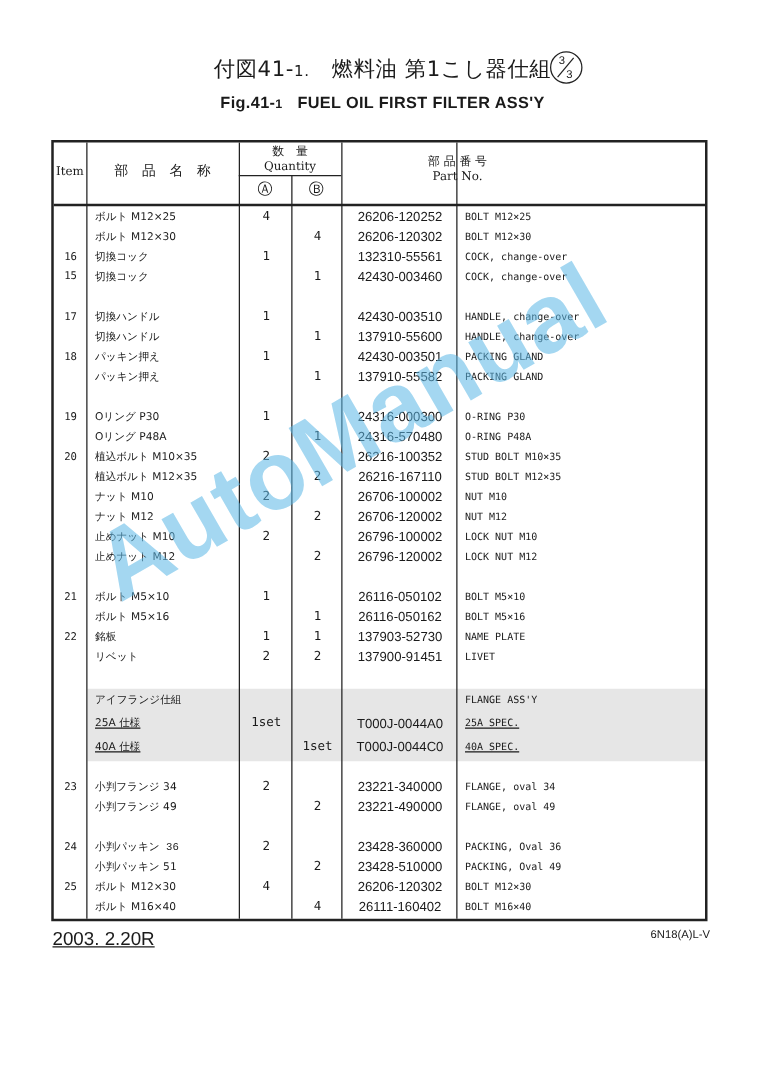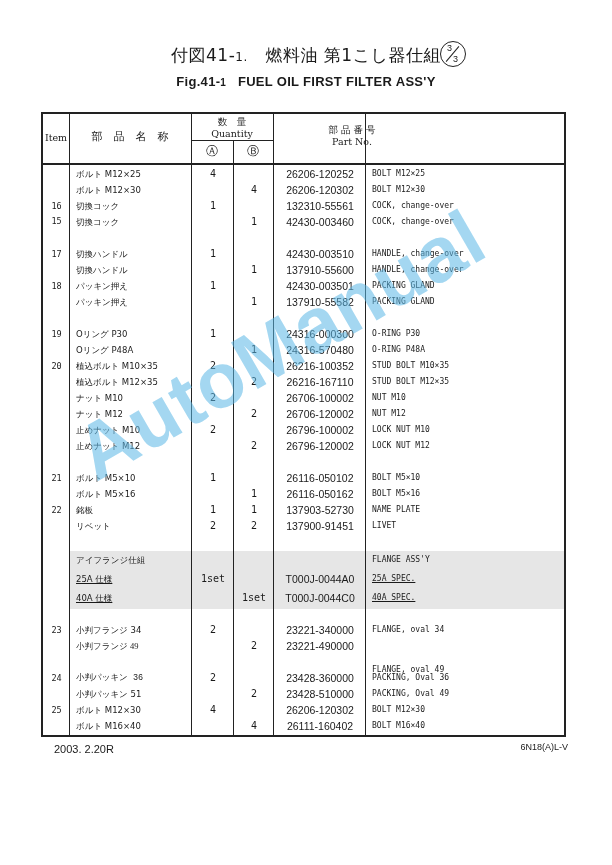--- a/index.html
+++ b/index.html
@@ -23,21 +23,21 @@
   .rows { position: absolute; left: 0; top: 0; }
   .cell { position: absolute; font-size: 8.5px; white-space: nowrap; line-height: 12px; }
   .c-item { left: 0; width: 27px; text-align: center; font-family: "DejaVu Sans Mono", monospace; font-size: 8.5px; }
   .c-name { left: 33px; font-family: "DejaVu Sans", sans-serif; font-size: 8.5px; }
   .c-qa { left: 149px; width: 42px; text-align: center; font-family: "DejaVu Sans Mono", monospace; font-size: 10px; }
   .c-qb { left: 191px; width: 40px; text-align: center; font-family: "DejaVu Sans Mono", monospace; font-size: 10px; }
   .c-pno { left: 231px; width: 92px; text-align: center; font-family: "Liberation Sans", sans-serif; font-size: 10.5px; }
   .c-pname { left: 329px; font-family: "DejaVu Sans Mono", monospace; font-size: 8px; }
   .u { text-decoration: underline; }
 
-  .foot-left { position: absolute; left: 54px; top: 743px; font-family: "Liberation Sans", sans-serif; font-size: 11px; }
+  .foot-left { position: absolute; left: 42px; top: 743px; font-family: "Liberation Sans", sans-serif; font-size: 15px; text-decoration: underline; }
   .foot-right { position: absolute; right: 44px; top: 742px; font-family: "Liberation Sans", sans-serif; font-size: 9px; }
 
   .watermark { position: absolute; left: 60px; top: 420px; font-family: "Liberation Sans", sans-serif; font-weight: bold; font-size: 78px; color: #5ab7e6; opacity: 0.55; transform: rotate(-30deg); transform-origin: left top; pointer-events: none; letter-spacing: 1px; }
 </style>
 </head>
 <body>
 
 <div class="title-jp">
   <span class="fignum"><span>付図41-</span><small>1.</small></span>&nbsp;&nbsp;&nbsp;<span>燃料油 第1こし器仕組</span>
 </div>
@@ -63,21 +63,21 @@
   <div style="position:absolute; left:148px; width:82px; top:26px; height:1px; background:#222;"></div>
 
   <div class="hdr" style="left:0; width:26px; top:18px;">Item</div>
   <div class="hdr" style="left:26px; width:122px; top:17px; font-family:'DejaVu Sans',sans-serif; font-size:11px;">部　品　名　称</div>
   <div class="hdr" style="left:148px; width:82px; top:2px;">
     <div style="font-family:'DejaVu Sans',sans-serif;">数　量</div>
     <div>Quantity</div>
   </div>
   <div class="hdr" style="left:148px; width:42px; top:31px; font-size:12px;">Ⓐ</div>
   <div class="hdr" style="left:190px; width:40px; top:31px; font-size:12px;">Ⓑ</div>
-  <div class="hdr" style="left:230px; width:92px; top:10px;padding-left:33px;">
+  <div class="hdr" style="left:244px; width:92px; top:10px;padding-left:33px;">
     <div style="font-family:'DejaVu Sans',sans-serif;">部 品 番 号</div>
     <div>Part No.</div>
   </div>
 
   <div class="rows" id="rows">
       <div class="cell c-item" style="top: 54px; margin-top: 47px;">15</div>
       <div class="cell c-name" style="top: 54px;">ボルト M12×25</div>
       <div class="cell c-qa" style="top: 54px;">4</div>
       <div class="cell c-qb" style="top: 54px;"></div>
       <div class="cell c-pno" style="top: 54px;">26206-120252</div>
@@ -214,25 +214,25 @@
       <div class="cell c-qb" style="top: 478px;">1set</div>
       <div class="cell c-pno" style="top: 478px;">T000J-0044C0</div>
       <div class="cell c-pname u" style="top: 478px;">40A SPEC.</div>
       <div class="cell c-item" style="top: 510px;">23</div>
       <div class="cell c-name" style="top: 510px;">小判フランジ 34</div>
       <div class="cell c-qa" style="top: 510px;">2</div>
       <div class="cell c-qb" style="top: 510px;"></div>
       <div class="cell c-pno" style="top: 510px;">23221-340000</div>
       <div class="cell c-pname" style="top: 510px;">FLANGE, oval 34</div>
       <div class="cell c-item" style="top: 526px;"></div>
-      <div class="cell c-name" style="top: 526px; font-family: Liberation Serif, serif;">小判フランジ 49</div>
+      <div class="cell c-name" style="top: 526px;">小判フランジ 49</div>
       <div class="cell c-qa" style="top: 526px;"></div>
       <div class="cell c-qb" style="top: 526px;">2</div>
       <div class="cell c-pno" style="top: 526px;">23221-490000</div>
-      <div class="cell c-pname" style="top: 526px; margin-top: 24px;">FLANGE, oval 49</div>
+      <div class="cell c-pname" style="top: 526px;">FLANGE, oval 49</div>
       <div class="cell c-item" style="top: 558px;">24</div>
       <div class="cell c-name" style="top: 558px; font-family: Liberation Mono, monospace;">小判パッキン 36</div>
       <div class="cell c-qa" style="top: 558px;">2</div>
       <div class="cell c-qb" style="top: 558px;"></div>
       <div class="cell c-pno" style="top: 558px;">23428-360000</div>
       <div class="cell c-pname" style="top: 558px;">PACKING, Oval 36</div>
       <div class="cell c-item" style="top: 574px;"></div>
       <div class="cell c-name" style="top: 574px;">小判パッキン 51</div>
       <div class="cell c-qa" style="top: 574px;"></div>
       <div class="cell c-qb" style="top: 574px;">2</div>

